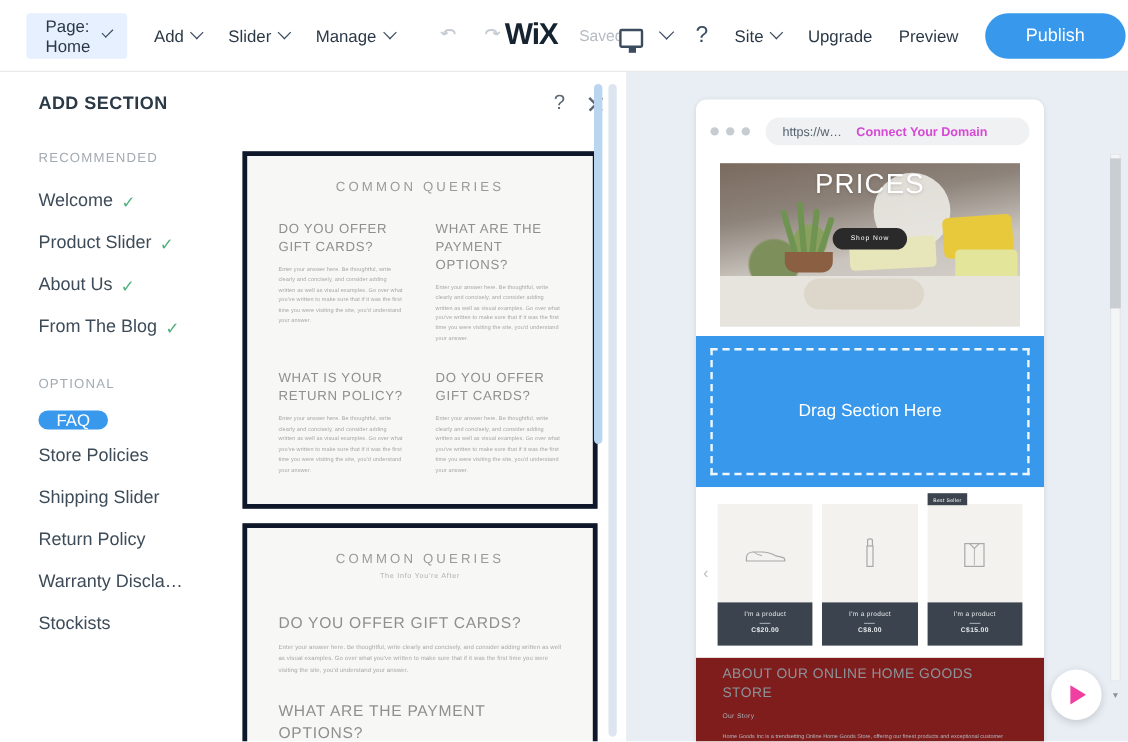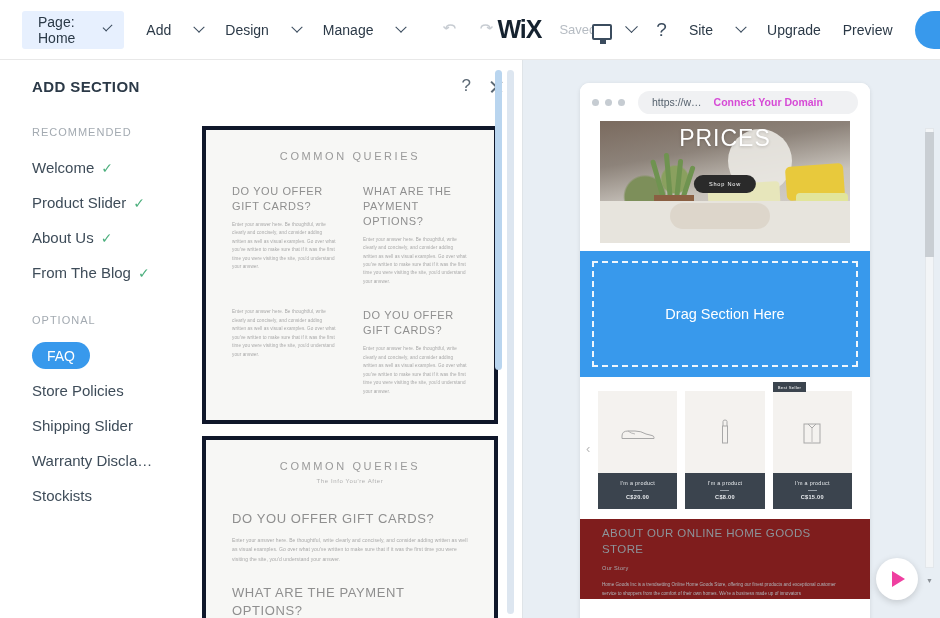--- a/index.html
+++ b/index.html
@@ -15,33 +15,33 @@
   .toolbar {
     height: 60px; width: 940px;
     background: #ffffff;
     display: flex; align-items: center;
     border-bottom: 1px solid #e8e8e8;
     position: relative;
   }
   .page-dd {
     background: #e7f0fe; border-radius: 3px;
     height: 38px; margin-left: 22px;
-    display: flex; align-items: center; gap: 26px;
+    display: flex; align-items: center; gap: 8px;
     padding: 0 14px 0 16px;
     cursor: pointer;
   }
   .page-dd .lbl { font-size: 14px; color: #2b3947; }
   .chev {
     width: 9px; height: 9px;
     border-right: 1.6px solid #3b4c5e;
     border-bottom: 1.6px solid #3b4c5e;
     transform: rotate(45deg) translate(-2px,-2px);
   }
   .menu-item {
-    display: flex; align-items: center; gap: 24px;
+    display: flex; align-items: center; gap: 7px;
     font-size: 14px; color: #2b3947;
     margin-left: 22px; cursor: pointer; height: 40px;
   }
   .menu-item .chev { width: 8px; height: 8px; }
   .tb-divider {
     width: 1px; height: 26px; background: #dfe2e6; margin-left: 22px;
   }
   .undo, .redo {
     margin-left: 14px; width: 20px; height: 20px; cursor: pointer;
     position: relative;
@@ -120,21 +120,21 @@
   .nav-group.second { margin-top: 24px; }
   .nav-item {
     display: flex; align-items: center; gap: 7px;
     font-size: 15px; color: #3e4c59;
     height: 35px; cursor: pointer;
   }
   .check { color: #4caf7d; font-size: 14px; line-height: 1; }
   .nav-pill {
     display: inline-flex; align-items: center; justify-content: center;
     background: #3899ec; color: #fff; border-radius: 14px;
-    height: 27px; padding: 0 15px; font-size: 14px;
+    height: 16px; padding: 0 15px; font-size: 14px;
     margin: 4px 0; cursor: pointer;
   }
 
   
   .gallery {
     flex: 1; padding: 14px 24px 0 4px; position: relative;
     overflow: hidden;
   }
   .tcard {
     background: #f7f7f5; border: 4px solid #0f172a;
@@ -178,36 +178,36 @@
     flex: 1; background: #e8eef4; position: relative; overflow: hidden;
   }
   .site-frame {
     position: absolute; left: 57px; top: 23px;
     width: 290px; background: #fff;
     border-radius: 9px 9px 0 0;
     box-shadow: 0 1px 4px rgba(0,0,0,.10);
     overflow: hidden; height: 540px;
   }
   .browser-bar {
-    height: 38px; display: flex; align-items: center;
+    height: 53px; display: flex; align-items: center;
     padding: 0 12px; gap: 9px; background: #fff;
   }
   .dots { display: flex; gap: 6px; margin-right: 4px; }
   .dot { width: 7px; height: 7px; border-radius: 50%; background: #c6ccd2; }
   .urlbar {
     flex: 1; height: 23px; background: #f0f1f3; border-radius: 12px;
     display: flex; align-items: center; gap: 12px;
     padding: 0 14px; font-size: 10.5px;
   }
   .url-txt { color: #55616d; }
   .connect-domain { color: #d64ad6; font-weight: bold; cursor: pointer; }
 
   
   .hero {
-    position: relative; height: 122px; margin: 0 20px;
+    position: relative; height: 136px; margin: 0 20px;
     overflow: hidden;
     background:
       radial-gradient(circle at 18% 62%, #7d8f5a 0 9%, transparent 10%),
       radial-gradient(circle at 30% 48%, #8aa05f 0 7%, transparent 8%),
       linear-gradient(170deg,#7a6a5e 0%,#8d837a 28%,#c9c4bd 55%,#ddd8d2 100%);
   }
   .hero-pillow-y {
     position:absolute; right:6px; top:44px; width:58px; height:34px;
     background:#e8c93c; border-radius:5px; transform: rotate(-4deg);
   }
@@ -341,21 +341,21 @@
   <div class="page-dd">
     <span class="lbl">Page: Home</span>
     <span class="chev"></span>
   </div>
 
   <div class="menu-item">
     <span>Add</span>
     <span class="chev"></span>
   </div>
   <div class="menu-item">
-    <span>Design</span>
+    <span>Slider</span>
     <span class="chev"></span>
   </div>
   <div class="menu-item">
     <span>Manage</span>
     <span class="chev"></span>
   </div>
 
   <div class="tb-divider"></div>
 
   <div class="undo">
@@ -423,38 +423,40 @@
         <div class="nav-item">
           <span>From The Blog</span>
           <span class="check">✓</span>
         </div>
 
         <div class="nav-group second">OPTIONAL</div>
 
         <div class="nav-pill">FAQ</div>
         <div class="nav-item">Store Policies</div>
         <div class="nav-item">Shipping Slider</div>
+        <div class="nav-item">Return Policy</div>
         <div class="nav-item">Warranty Discla…</div>
         <div class="nav-item">Stockists</div>
       </div>
 
       <div class="gallery">
 
         <div class="tcard">
           <div class="tcard-title">COMMON QUERIES</div>
           <div class="qgrid">
             <div class="qblock">
               <div class="q-h">DO YOU OFFER GIFT CARDS?</div>
               <div class="q-b">Enter your answer here. Be thoughtful, write clearly and concisely, and consider adding written as well as visual examples. Go over what you've written to make sure that if it was the first time you were visiting the site, you'd understand your answer.</div>
             </div>
             <div class="qblock">
               <div class="q-h">WHAT ARE THE PAYMENT OPTIONS?</div>
               <div class="q-b">Enter your answer here. Be thoughtful, write clearly and concisely, and consider adding written as well as visual examples. Go over what you've written to make sure that if it was the first time you were visiting the site, you'd understand your answer.</div>
             </div>
             <div class="qblock">
+              <div class="q-h">WHAT IS YOUR RETURN POLICY?</div>
               <div class="q-b">Enter your answer here. Be thoughtful, write clearly and concisely, and consider adding written as well as visual examples. Go over what you've written to make sure that if it was the first time you were visiting the site, you'd understand your answer.</div>
             </div>
             <div class="qblock">
               <div class="q-h">DO YOU OFFER GIFT CARDS?</div>
               <div class="q-b">Enter your answer here. Be thoughtful, write clearly and concisely, and consider adding written as well as visual examples. Go over what you've written to make sure that if it was the first time you were visiting the site, you'd understand your answer.</div>
             </div>
           </div>
         </div>
 
         <div class="tcard">

